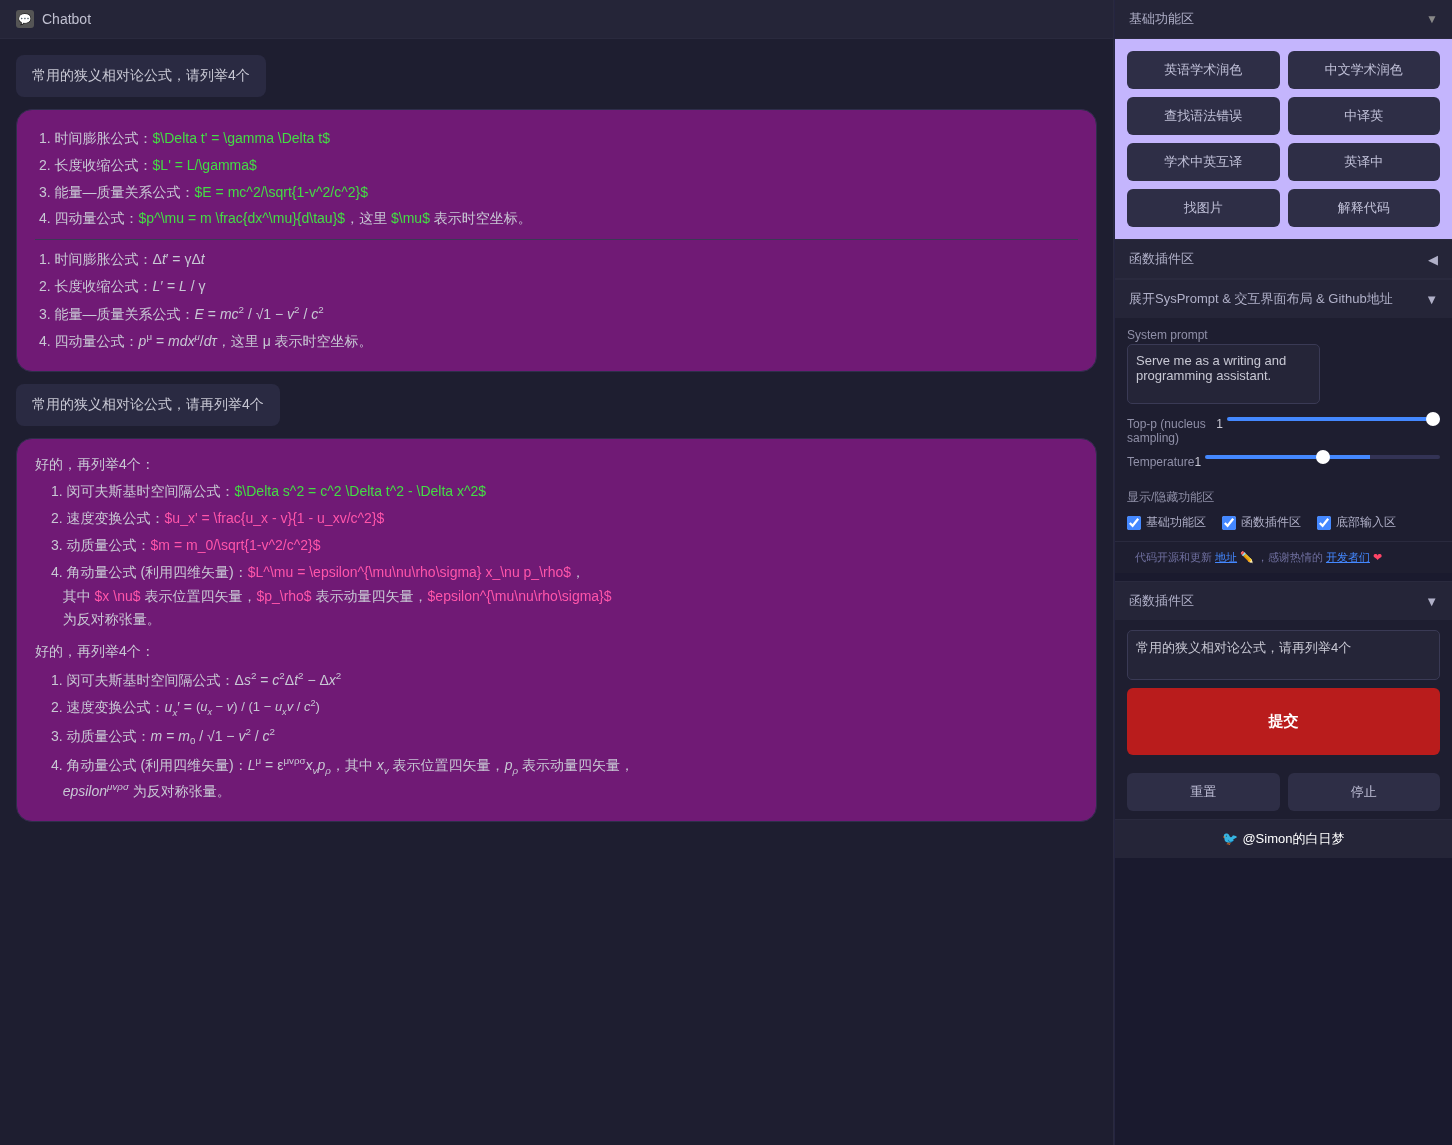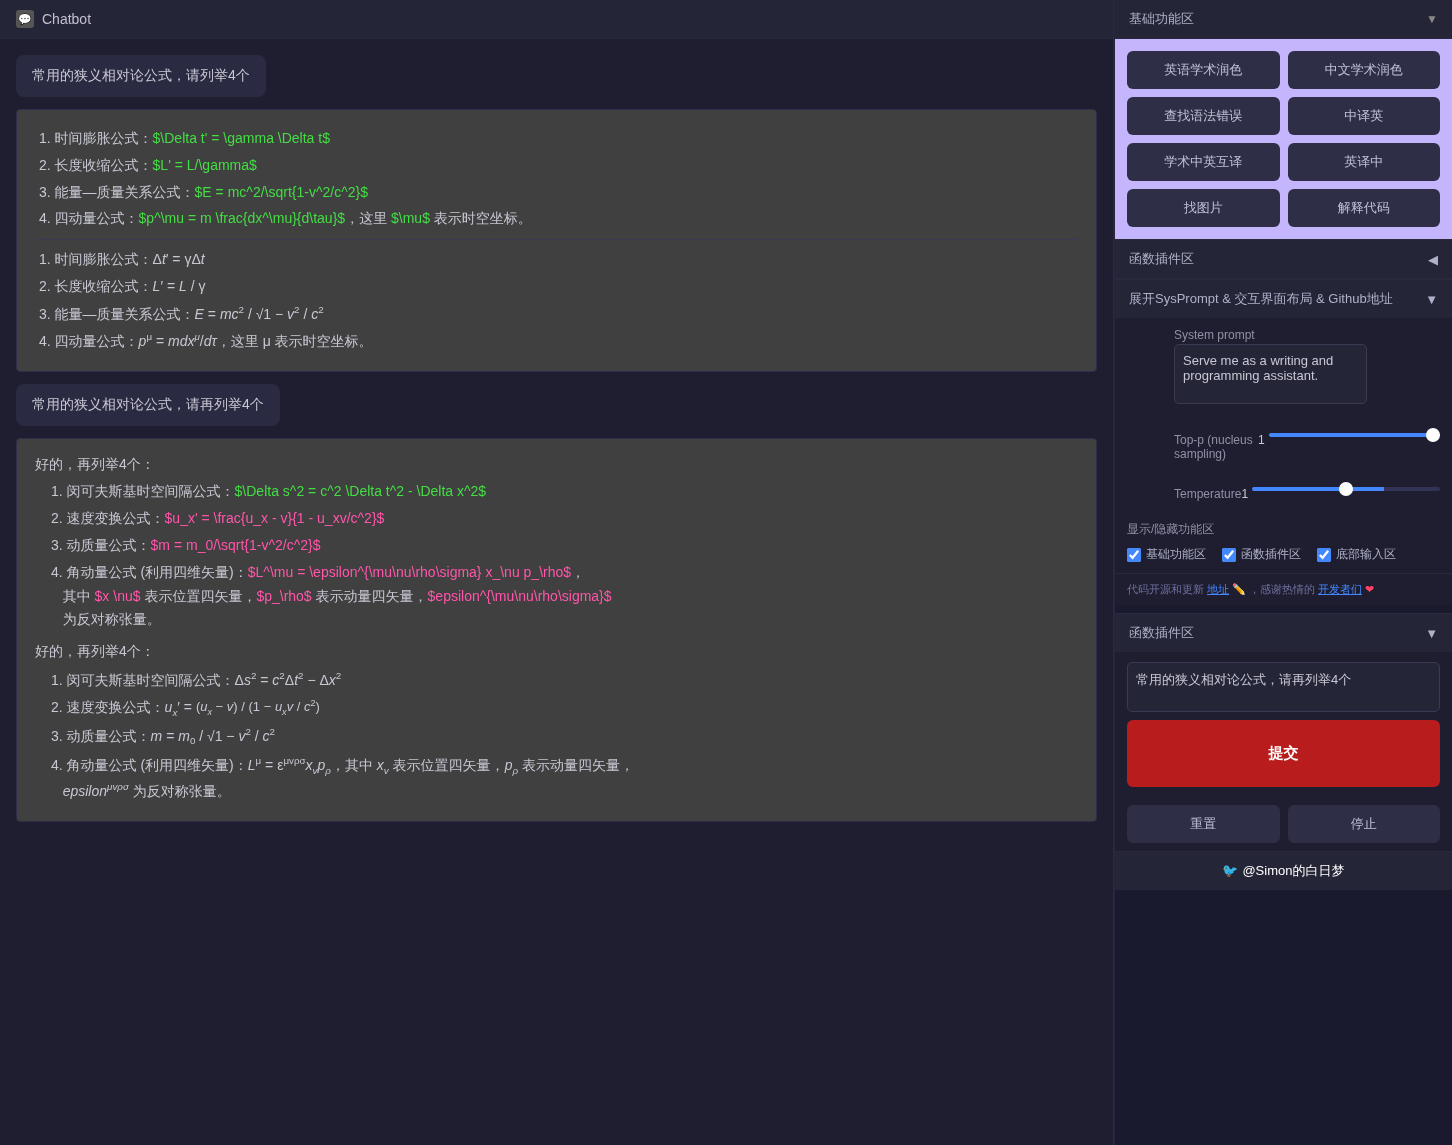--- a/index.html
+++ b/index.html
@@ -61,23 +61,23 @@
       background: #2a2a42;
       border-radius: 8px;
       padding: 12px 16px;
       color: #c8c8d4;
       font-size: 14px;
       max-width: 90%;
       align-self: flex-start;
     }
 
     .assistant-bubble {
-      background: #404040;
+      background: #701a75;
       border: 1px solid #2e2e4a;
-      border-radius: 4px;
+      border-radius: 16px;
       padding: 14px 18px;
       color: #c8c8d4;
       font-size: 14px;
       line-height: 1.7;
     }
 
     .formula-green { color: #44dd44; }
     .formula-pink { color: #ff55aa; }
 
     .divider-line {
@@ -158,22 +158,21 @@
       padding: 10px 14px;
       font-size: 13px;
       color: #b0b0c8;
       cursor: pointer;
     }
 
     .sysprompt-body {
       padding: 10px 12px;
       display: flex;
       flex-direction: column;
-      gap: 26px;
-      margin-left: 47px;
+      gap: 10px;
     }
 
     .sysprompt-label {
       font-size: 12px;
       color: #9090a8;
       margin-bottom: 2px;
     }
 
     .sysprompt-textarea {
       background: #252538;
@@ -251,21 +250,21 @@
       color: #b0b0c8;
     }
 
     .checkbox-item input[type=checkbox] {
       accent-color: #4488ff;
       width: 14px;
       height: 14px;
     }
 
     .source-line {
-      padding: 8px 12px;
+      padding: 8px 20px;
       font-size: 11px;
       color: #7070a0;
       background: #1e1e30;
       border-top: 1px solid #2a2a3e;
     }
 
     .source-link {
       color: #4488ff;
       text-decoration: underline;
       cursor: pointer;

